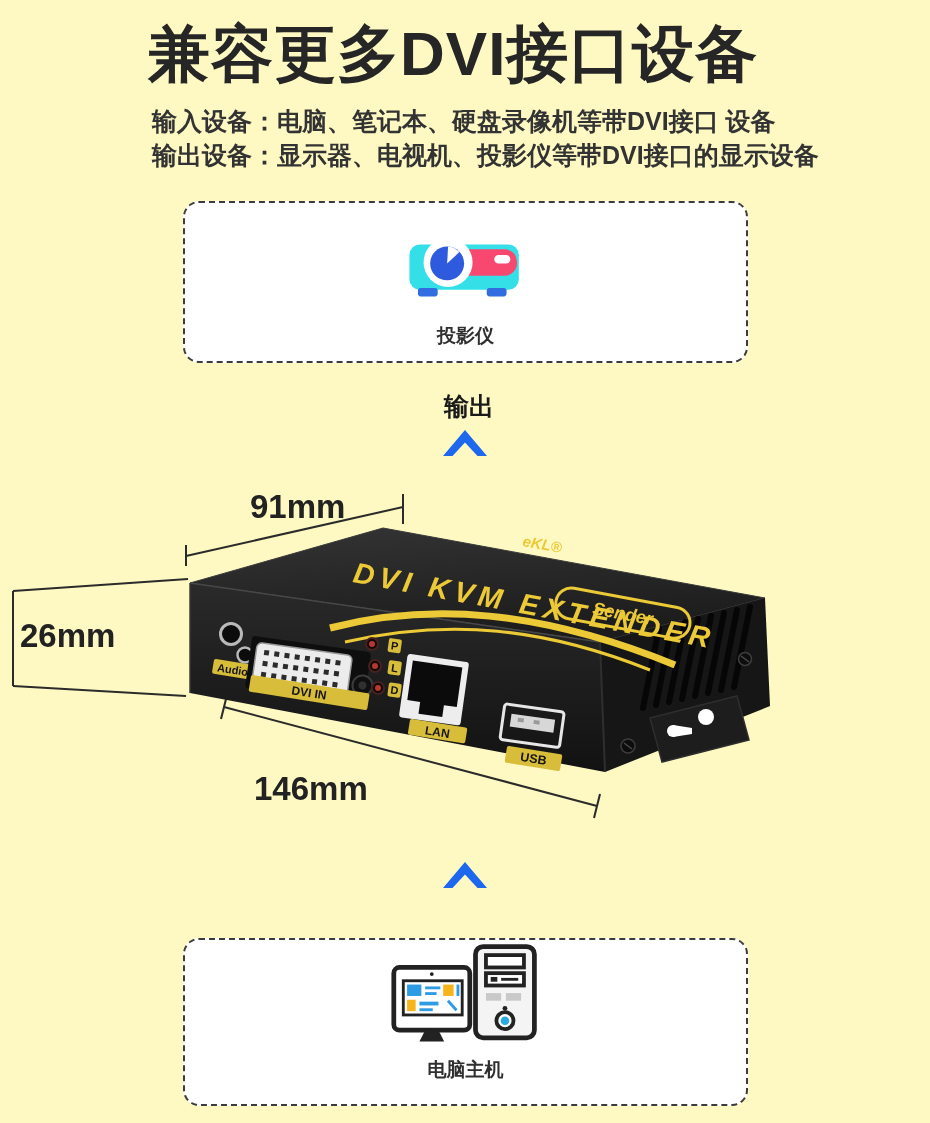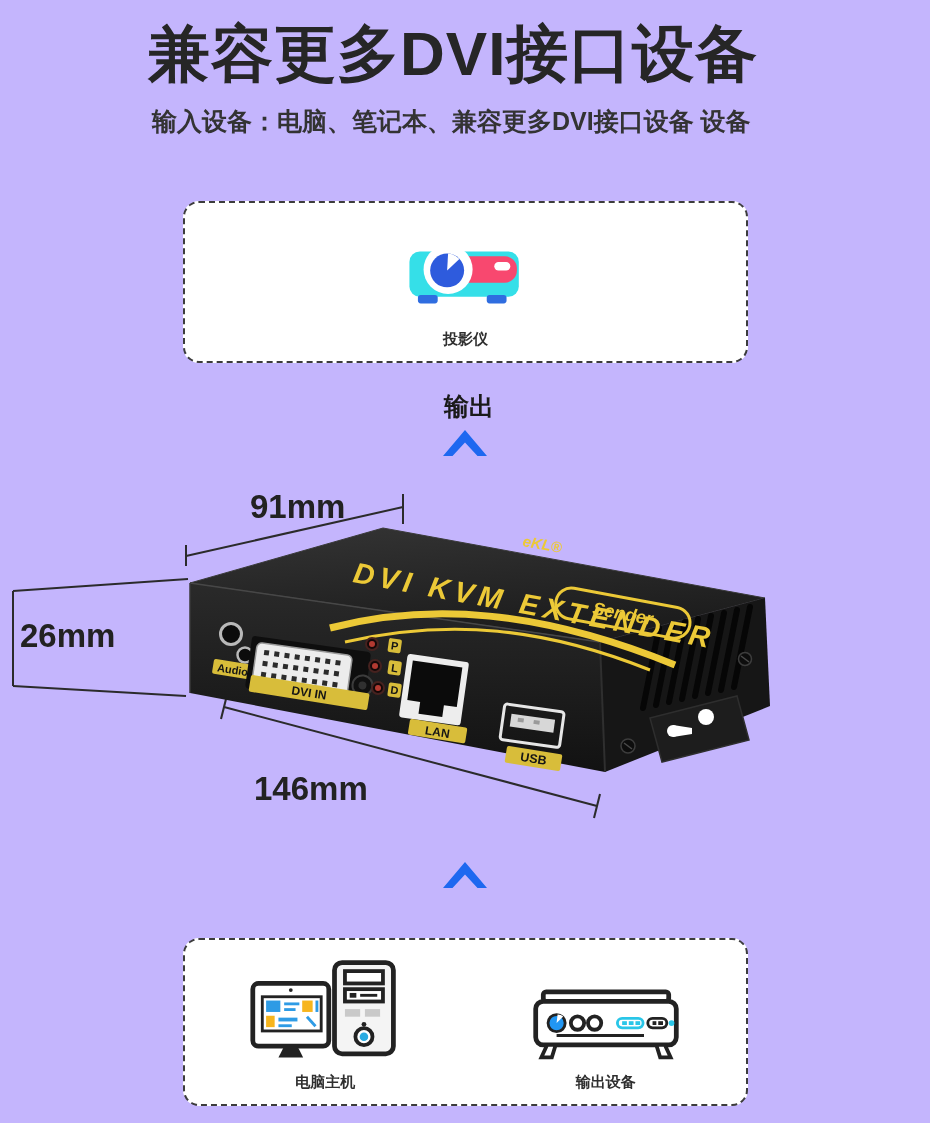--- a/index.html
+++ b/index.html
@@ -5,57 +5,58 @@
   :root{
     --accent-blue:#1E68F0;
     --title-text:#262626;
     --body-text:#333333;
     --device-yellow:#ECC937;
     --label-yellow:#D8BD3A;
   }
   *{margin:0;padding:0;box-sizing:border-box;}
   html,body{background:#fff;}
   .page{
-    position:relative;width:930px;height:1123px;background:#c4b5fd;overflow:hidden;
+    position:relative;width:930px;height:1123px;background:#fef9c3;overflow:hidden;
     font-family:"Liberation Sans","DejaVu Sans",sans-serif;color:var(--body-text);
   }
   .page-title{
     position:absolute;left:148px;top:12px;font-size:62px;font-weight:bold;
     color:var(--title-text);letter-spacing:1px;white-space:nowrap;
   }
   .subtitles{position:absolute;left:152px;top:104px;font-size:25px;line-height:34px;font-weight:600;color:#333;white-space:nowrap;}
   .dashed-box{
     position:absolute;left:183px;width:565px;border:2px dashed #3c3c3c;border-radius:16px;
     display:flex;align-items:stretch;background:#fff;
   }
   .box-output{top:201px;height:162px;}
-  .box-input{top:938px;height:168px;}
+  .box-input{top:938px;height:168px;flex-direction:column;}
   .device-card{flex:1;display:flex;flex-direction:column;align-items:center;justify-content:flex-end;padding-bottom:12px;}
   .icon-wrap{display:flex;align-items:flex-end;justify-content:center;}
   .box-output .icon-wrap{height:96px;}
   .box-input .icon-wrap{height:108px;}
-  .device-card .card-label{margin-top:9px;font-size:15px;font-weight:600;color:#2f2f2f;white-space:nowrap;}
+  .device-card .card-label{margin-top:9px;font-size:19px;font-weight:600;color:#2f2f2f;white-space:nowrap;}
   .flow-label{position:absolute;left:0;width:930px;text-align:center;font-size:25px;font-weight:bold;color:#1a1a1a;}
   .flow-chevron{position:absolute;left:439px;width:52px;height:32px;}
   .label-output{top:390px;padding-left:8px;}
   .chevron-output{top:426px;}
   .chevron-input{top:858px;}
   .label-input{top:894px;}
   .device-figure{position:absolute;left:0;top:470px;width:930px;height:350px;}
   svg text{font-family:"Liberation Sans","DejaVu Sans",sans-serif;}
 </style>
 </head>
 <body>
 
 <div class="page">
 
   <h1 class="page-title">兼容更多DVI接口设备</h1>
 
   <div class="subtitles">
-    <div>输入设备：电脑、笔记本、兼容更多DVI接口设备 设备</div>
+    <div>输入设备：电脑、笔记本、硬盘录像机等带DVI接口 设备</div>
+    <div>输出设备：显示器、电视机、投影仪等带DVI接口的显示设备</div>
   </div>
 
   <div class="dashed-box box-output">
     <div class="device-card">
       <span class="icon-wrap">
         <svg width="132" height="88" viewBox="0 0 140 90">
           <rect x="10" y="18" width="116" height="48" rx="11" fill="#35DFE8"></rect>
           <rect x="47" y="23" width="77" height="28" rx="13" fill="#F8486F"></rect>
           <rect x="100" y="29" width="17" height="9" rx="4.5" fill="#fff"></rect>
           <circle cx="51" cy="37" r="26" fill="#fff"></circle>

